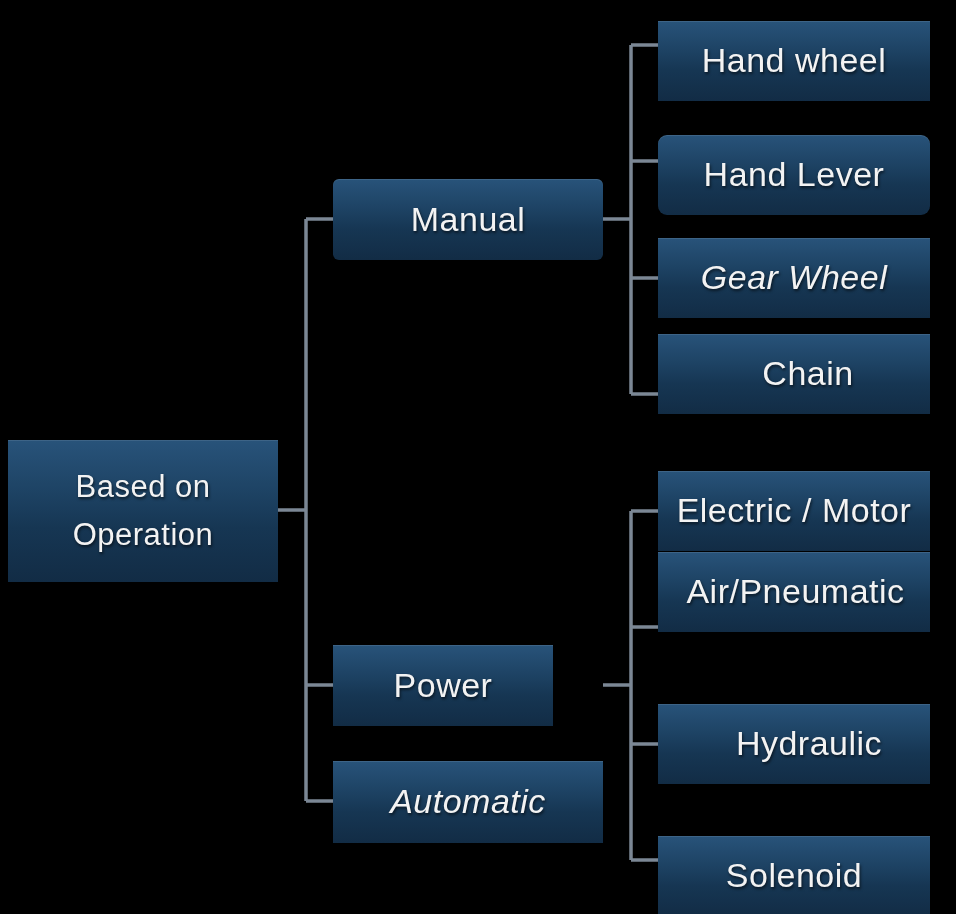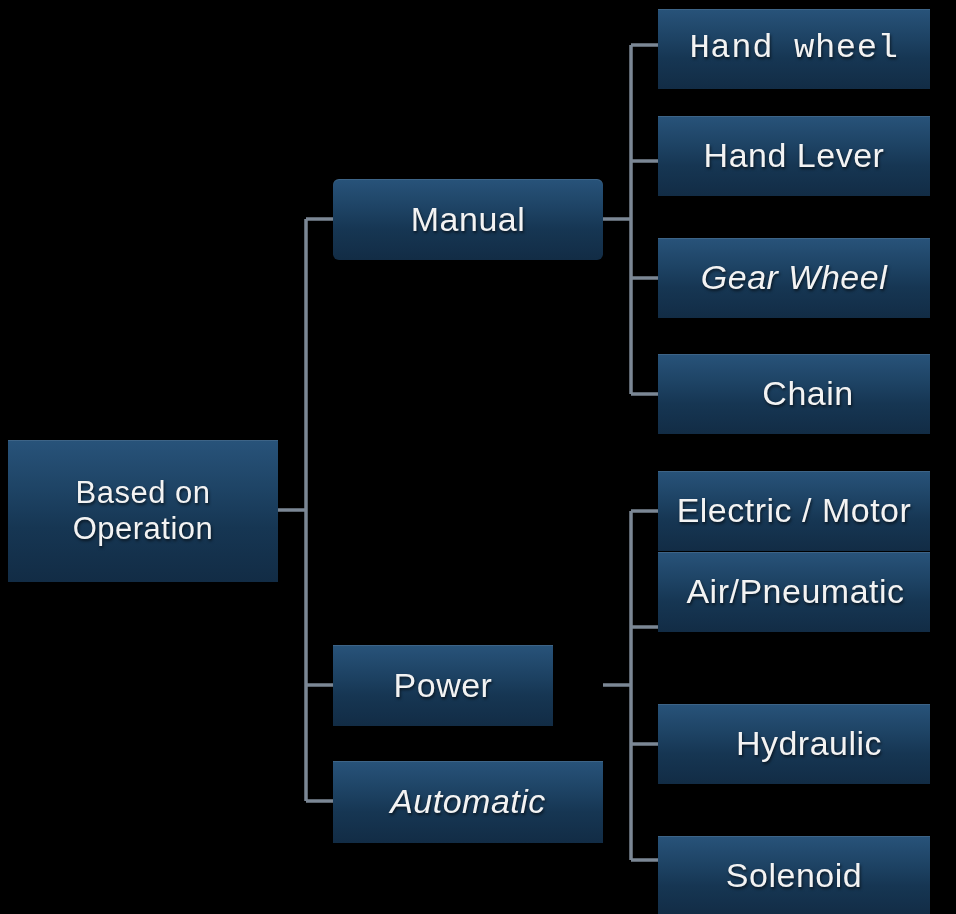--- a/index.html
+++ b/index.html
@@ -38,30 +38,30 @@
     box-shadow: inset 0 1px 0 rgba(255,255,255,0.10);
     font-size: 34px;
     text-shadow: 1px 2px 3px rgba(0,0,0,0.6);
     letter-spacing: 0.5px;
     line-height: 1.1;
     box-sizing: border-box;
     padding: 0 4px;
   }
   #node-root {
     left: 8px;   top: 440px; width: 270px; height: 142px;
-    font-size: 31px; line-height: 36px;
+    font-size: 31px; line-height: 48px;
   }
   #node-manual    { left: 333px; top: 179px; width: 270px; height: 81px; border-radius: 6px; }
   #node-power     { left: 333px; top: 645px; width: 220px; height: 81px; }
   #node-automatic { left: 333px; top: 761px; width: 270px; height: 82px; font-style: italic; }
   .leaf { left: 658px; width: 272px; height: 80px; }
-  #node-hand-wheel { top: 9px; font-family: Liberation Mono, monospace; }
-  #node-hand-lever { top: 116px; }
+  #node-hand-wheel { top: 21px; }
+  #node-hand-lever { top: 135px; border-radius: 9px; }
   #node-gear-wheel { top: 238px; font-style: italic; }
-  #node-chain      { top: 354px; padding-left: 32px; }
+  #node-chain      { top: 334px; padding-left: 32px; }
   #node-electric   { top: 471px; }
   #node-air        { top: 552px; padding-left: 7px; }
   #node-hydraulic  { top: 704px; padding-left: 34px; }
   #node-solenoid   { top: 820px; margin-top: 16px; }
 </style>
 </head>
 <body>
 
 <div class="stage">
 

